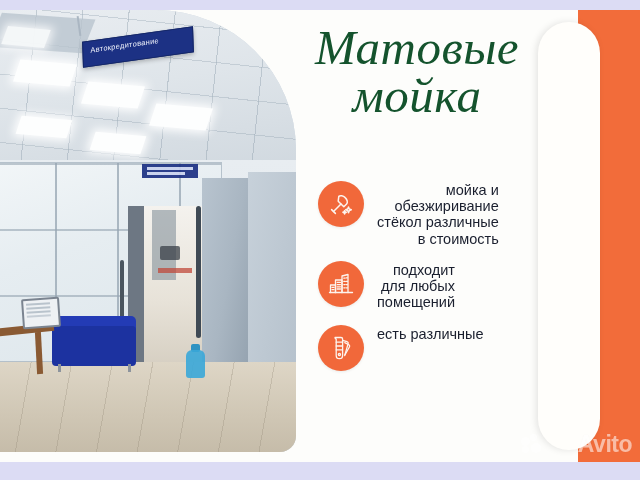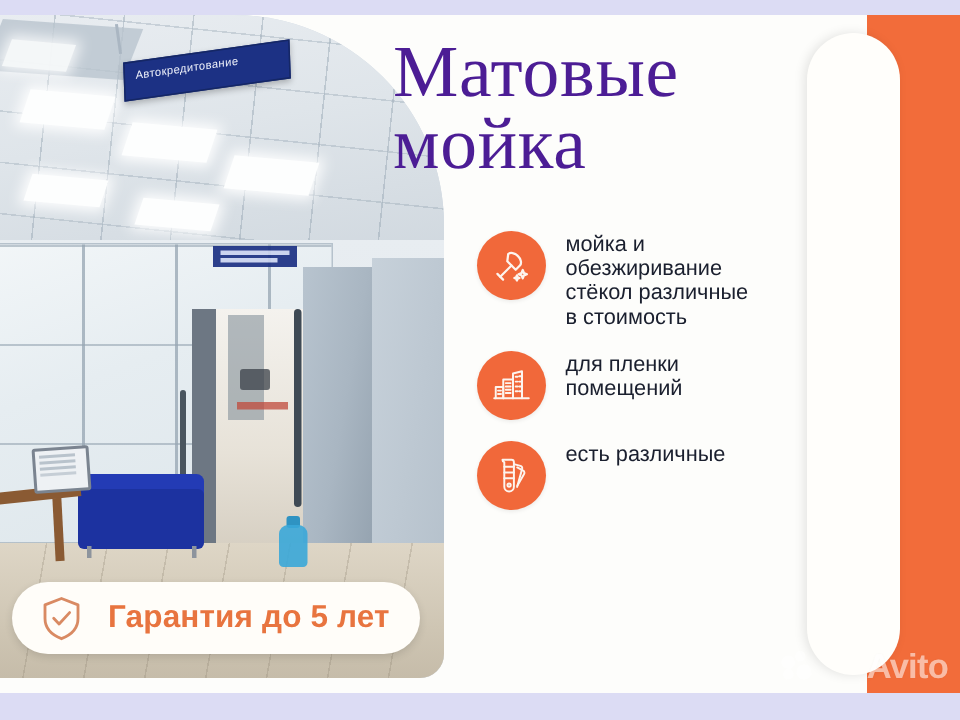--- a/index.html
+++ b/index.html
@@ -100,24 +100,24 @@
   .laptop-lines{position:absolute;left:26px;top:293px;width:24px;height:1.5px;background:#b9c3cc;
     box-shadow:0 4px 0 #b9c3cc,0 8px 0 #b9c3cc,0 12px 0 #c6ced6;transform:rotate(-4deg);}
   .cooler{position:absolute;left:186px;top:340px;width:19px;height:28px;background:#3aa7d8;
     border-radius:6px 6px 3px 3px;opacity:.9;}
   .cooler-cap{position:absolute;left:191px;top:334px;width:9px;height:8px;background:#2f93c2;border-radius:2px;}
   .trash{position:absolute;left:160px;top:236px;width:20px;height:14px;background:#3a4048;border-radius:2px;opacity:.75;}
 
   
   .title{position:absolute;left:262px;top:14px;width:310px;
     font-family:"Liberation Serif","DejaVu Serif",serif;
-    font-size:49px;line-height:.98;font-weight:400;color:#4c1d95;letter-spacing:.5px;}
+    font-size:49px;line-height:.98;font-weight:400;color:#14532d;text-align:center;letter-spacing:.5px;font-style:italic;}
   .title .ln2{display:block;}
 
-  .features{position:absolute;left:318px;top:144px;width:258px;}
+  .features{position:absolute;left:318px;top:171px;width:258px;text-align:right;}
   .feature{display:flex;align-items:flex-start;margin-bottom:14px;}
   .f-icon{flex:0 0 auto;width:46px;height:46px;border-radius:50%;background:#f1683a;
     display:flex;align-items:center;justify-content:center;margin-right:13px;
     box-shadow:0 1px 3px rgba(0,0,0,.08);}
   .f-text{font-size:14.5px;line-height:1.12;color:#1a1f2e;font-weight:400;padding-top:1px;
     font-family:"Liberation Sans",sans-serif;}
   .f-text span{display:block;}
   .f1{margin-top:0;}
   .f2{margin-top:10px;}
   .f3{margin-top:12px;}
@@ -235,21 +235,22 @@
             <path d="M3.5 22.5 V15 h5 V22.5"></path>
             <path d="M8.5 22.5 V10 h6.5 V22.5"></path>
             <path d="M15 22.5 V6 l6 -1.5 V22.5"></path>
             <path d="M2.5 22.5 h23"></path>
             <path d="M5 17.4 h2 M5 19.6 h2"></path>
             <path d="M10.2 12.4 h3.2 M10.2 14.6 h3.2 M10.2 16.8 h3.2 M10.2 19 h3.2"></path>
             <path d="M16.8 8.2 h1.2 M19.2 7.8 h1.2 M16.8 11.4 h1.2 M19.2 11.4 h1.2 M16.8 14.6 h1.2 M19.2 14.6 h1.2 M16.8 17.8 h1.2 M19.2 17.8 h1.2"></path>
           </svg>
         </div>
         <div class="f-text">
-          <span>для пленки</span>
+          <span>подходит</span>
+          <span>для любых</span>
           <span>помещений</span>
         </div>
       </div>
 
       <div class="feature f3">
         <div class="f-icon">
           <svg width="28" height="28" viewBox="0 0 28 28" fill="none" stroke="#fdf4ee" stroke-width="1.3" stroke-linecap="round" stroke-linejoin="round">
             <path d="M8 3.5 h6 a1.6 1.6 0 0 1 1.6 1.6 v16.4 a3.2 3.2 0 0 1 -6.4 0 V5.1 A1.6 1.6 0 0 1 8 3.5 z"></path>
             <path d="M9.2 8.2 h6.4 M9.2 12 h6.4 M9.2 15.8 h6.4"></path>
             <circle cx="12.4" cy="20.4" r="1.1"></circle>
@@ -257,29 +258,20 @@
             <path d="M17.8 8.6 l4 2.2 a1.6 1.6 0 0 1 .6 2.2 l-4.4 7.6"></path>
           </svg>
         </div>
         <div class="f-text">
           <span>есть различные</span>
         </div>
       </div>
 
     </div>
 
-    <div class="badge">
-      <div class="badge-icon">
-        <svg width="30" height="32" viewBox="0 0 30 32" fill="none" stroke="#d98a63" stroke-width="1.9" stroke-linecap="round" stroke-linejoin="round">
-          <path d="M15 3 L26 7.2 v9.2 c0 7.1 -5.2 11.2 -11 13.4 C9.2 27.6 4 23.5 4 16.4 V7.2 z"></path>
-          <path d="M9.8 16.2 L13.4 20 L20.4 12.4"></path>
-        </svg>
-      </div>
-      <div class="badge-text">Гарантия до 5 лет</div>
-    </div>
 
   </div>
 
   <div class="bar top"></div>
   <div class="bar bottom"></div>
 
   <div class="avito">
     <div class="avito-dots">
         <i></i>
         <i></i>

